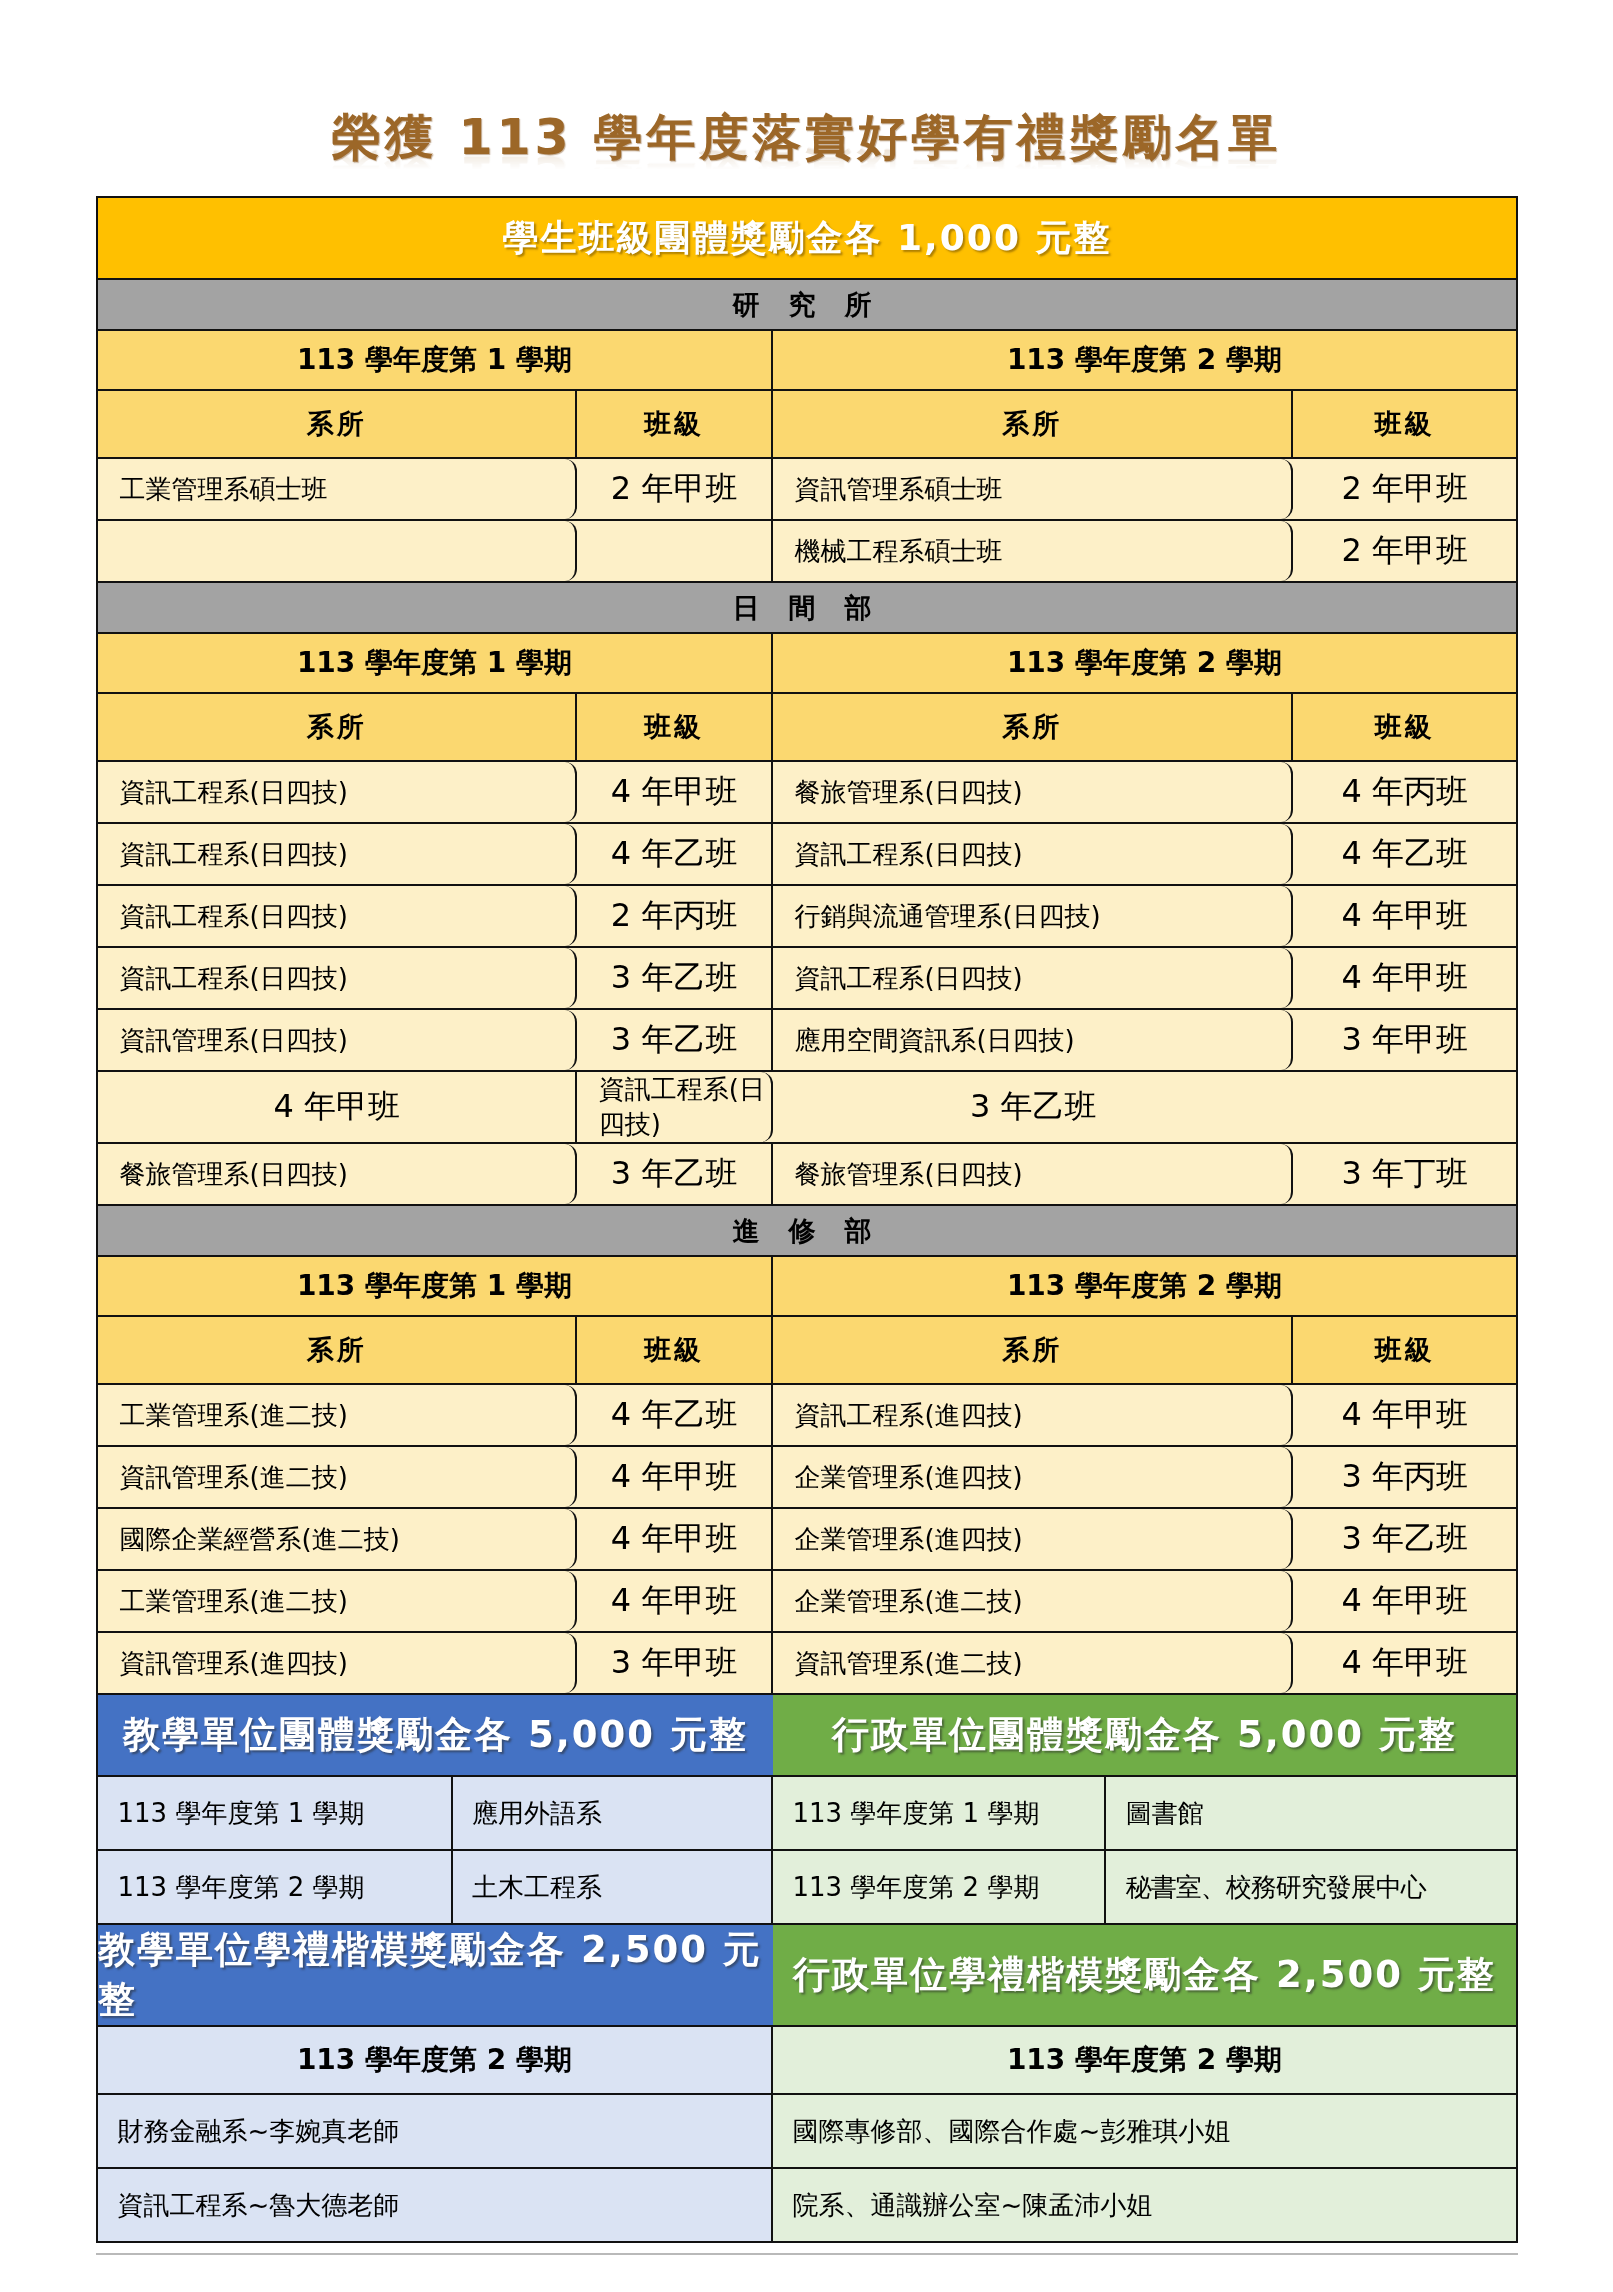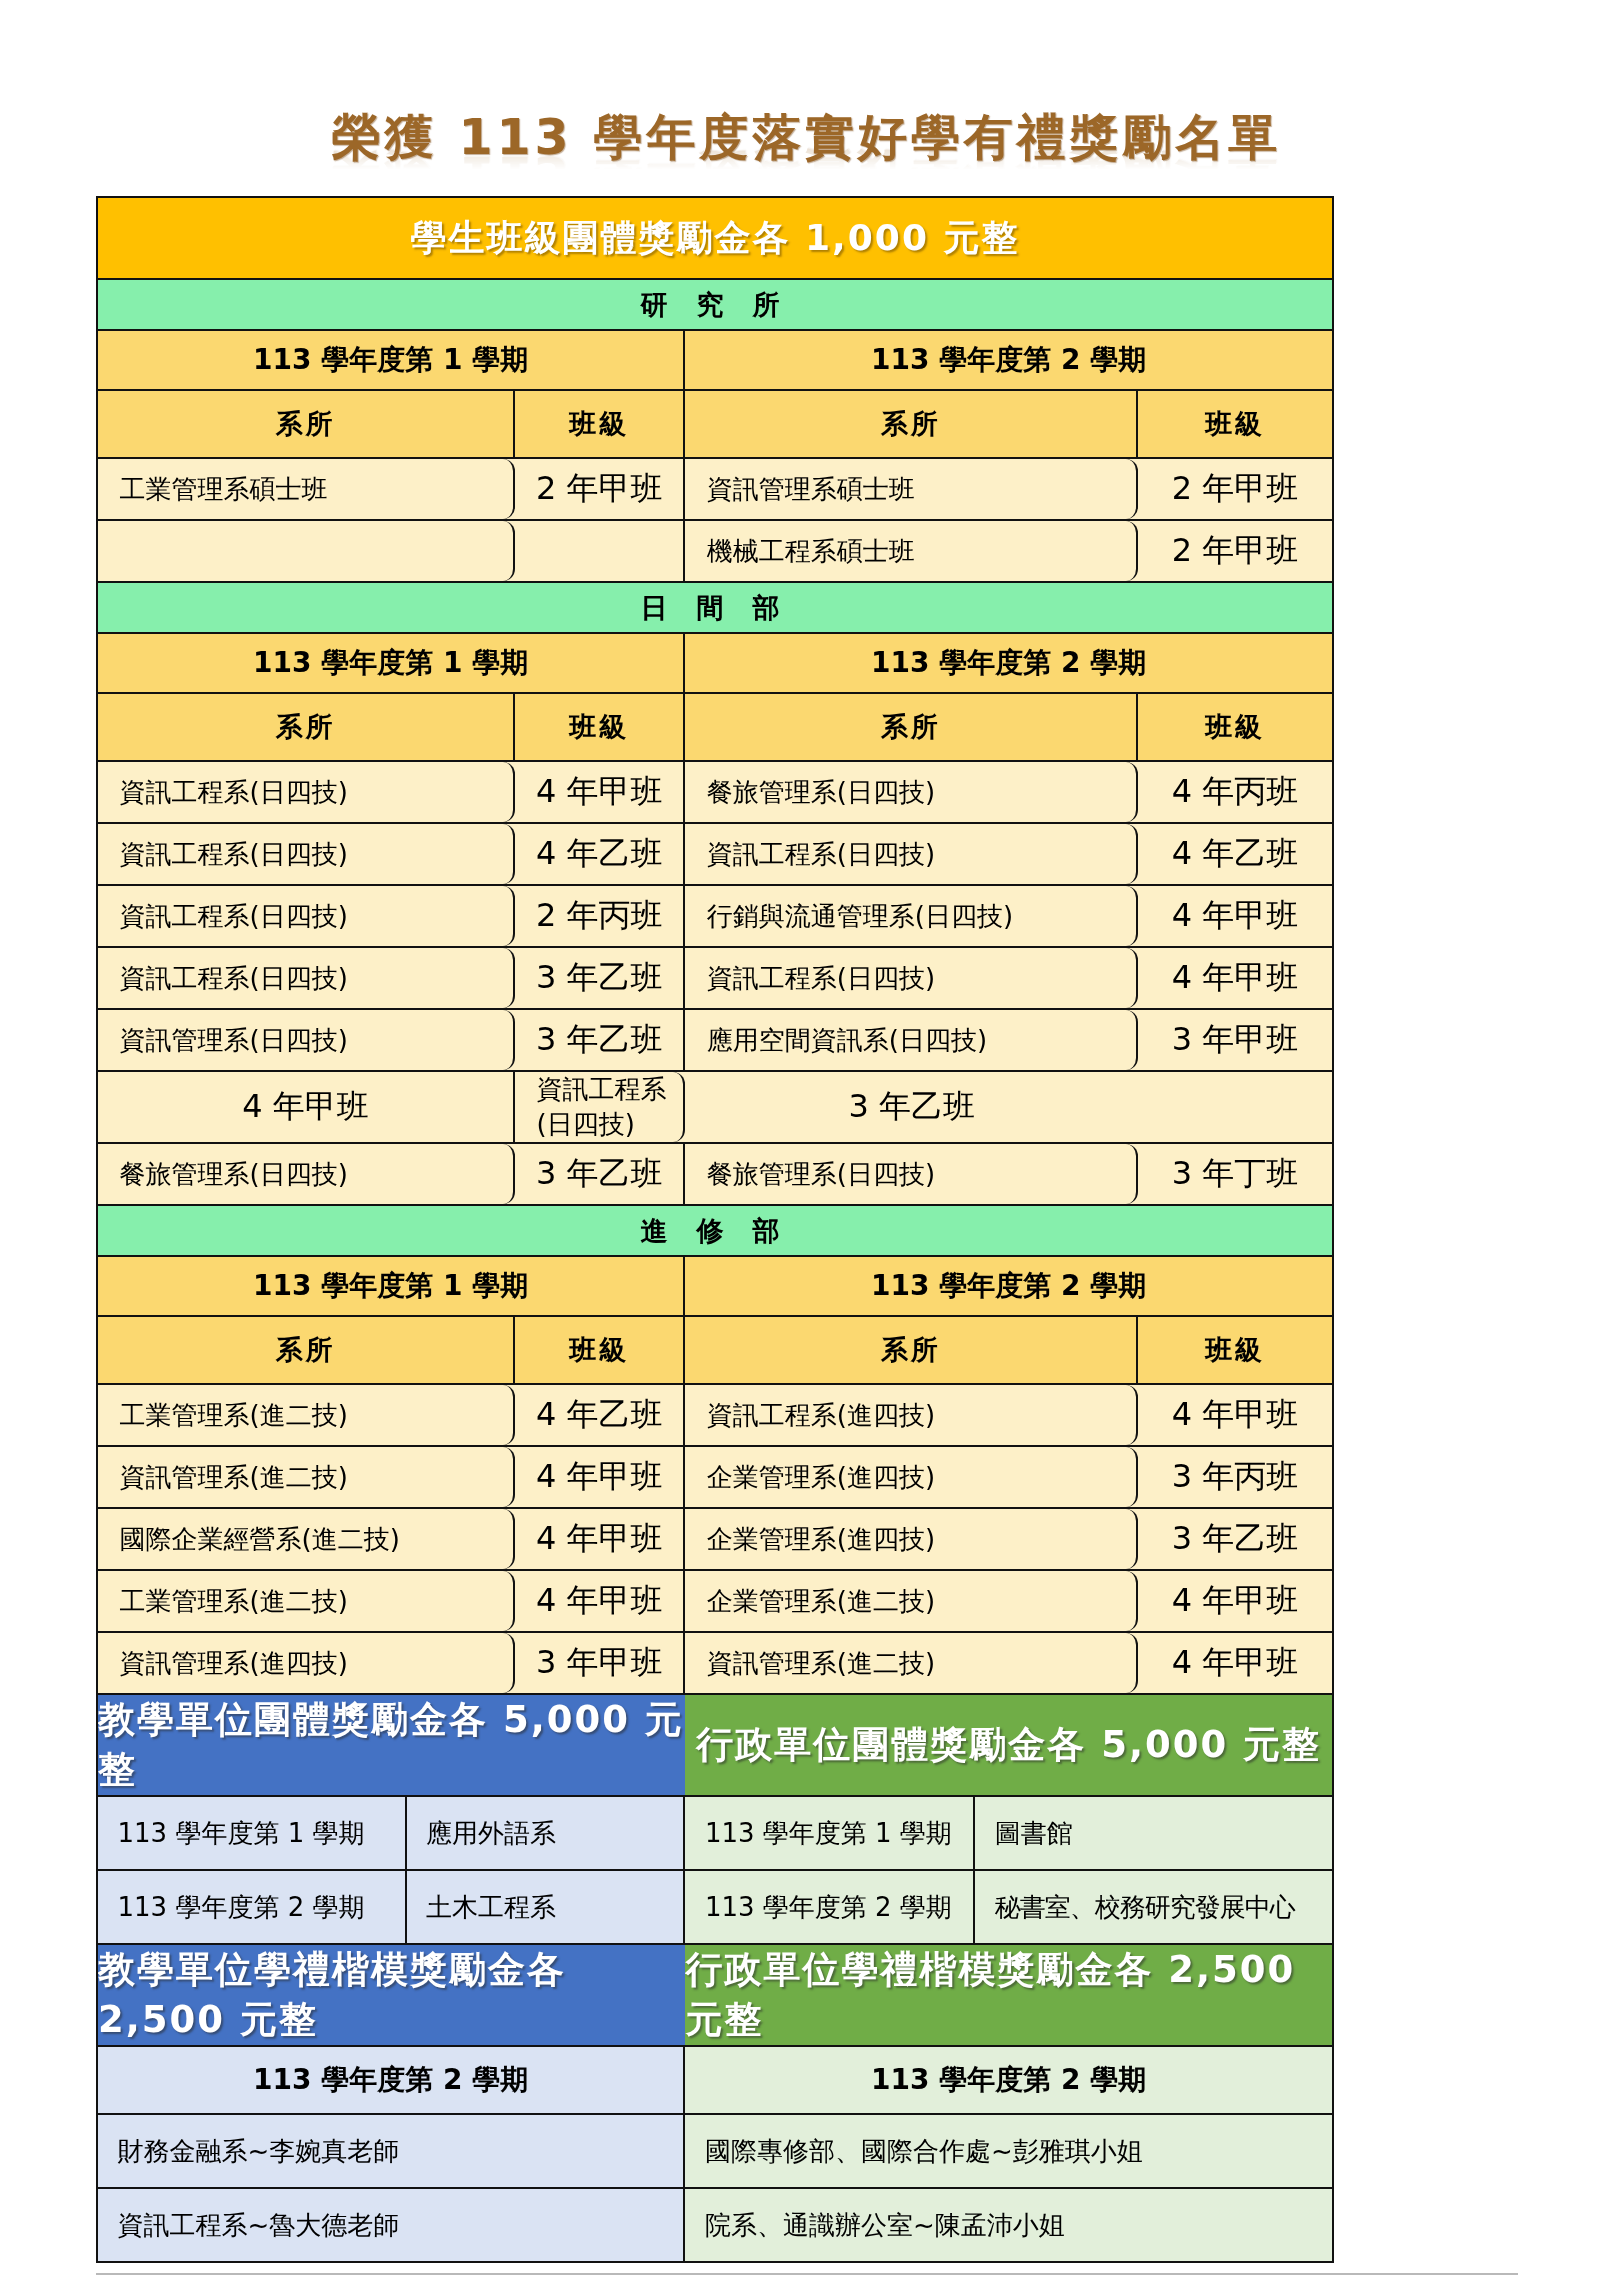--- a/index.html
+++ b/index.html
@@ -16,21 +16,21 @@
   .page-title{
     display:inline-block;
     font-size:49px;
     font-weight:bold;
     letter-spacing:3.9px;
     color:#9c6728;
     text-shadow:1px 1px 1px rgba(120,70,20,.45);
     -webkit-box-reflect: below -31px linear-gradient(transparent 55%, rgba(0,0,0,0.28));
   }
   .award-table{
-    width:1238px;
+    width:1422px;
     margin:25px 0 0 96px;
     border:2.9px solid #111;
     box-sizing:border-box;
   }
   .row{
     display:grid;
     align-items:center;
     box-sizing:border-box;
   }
   .row + .row{border-top:2.9px solid #111;}
@@ -48,21 +48,21 @@
     background:#ffc000;
     justify-items:center;
     text-align:center;
   }
   .amber-hdr span{
     color:#fff;font-size:36px;font-weight:bold;letter-spacing:2px;
     text-shadow:2px 2px 2px rgba(110,75,0,.55);
   }
   .band{
     min-height:51px;
-    background:#86efac;
+    background:#a3a3a3;
     justify-items:center;text-align:center;
   }
   .band span{font-size:27px;font-weight:bold;letter-spacing:9.8px;}
   .semrow{
     min-height:60px;
     background:#fbd870;
     grid-template-columns:47.6% 52.4%;
   }
   .semrow .cell{justify-content:center;font-size:28px;font-weight:bold;}
   .colrow{

